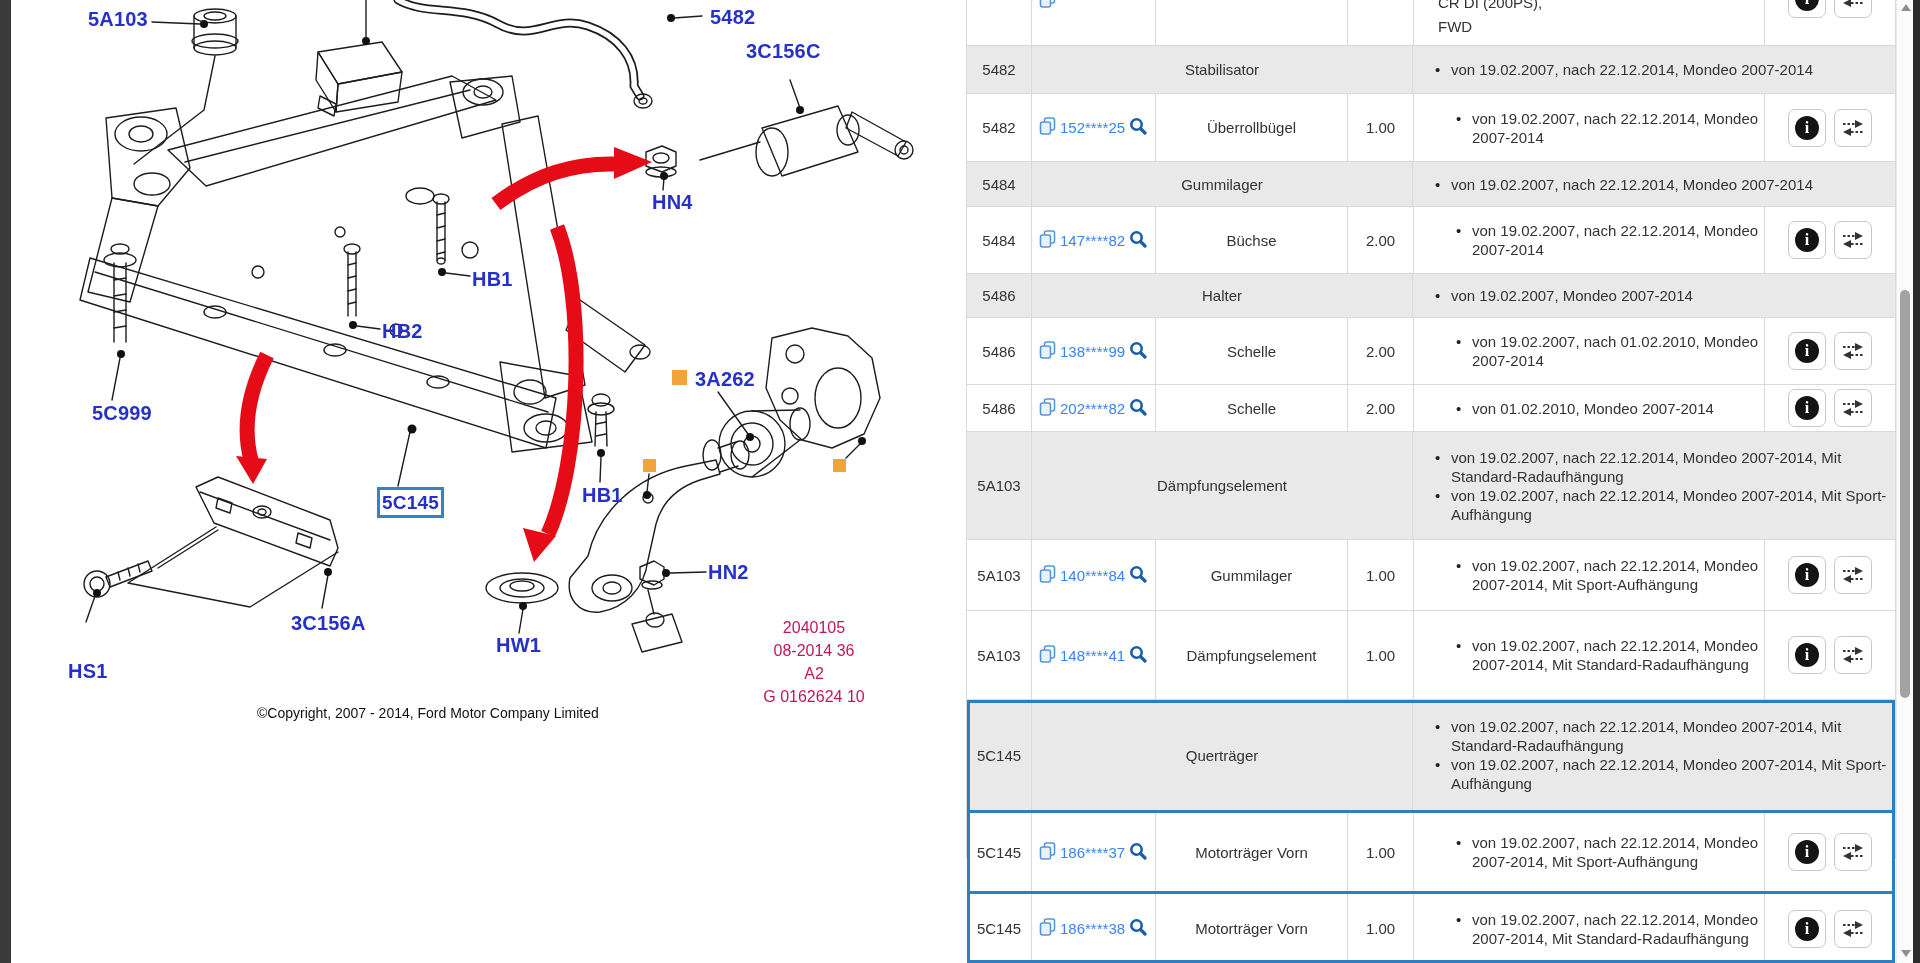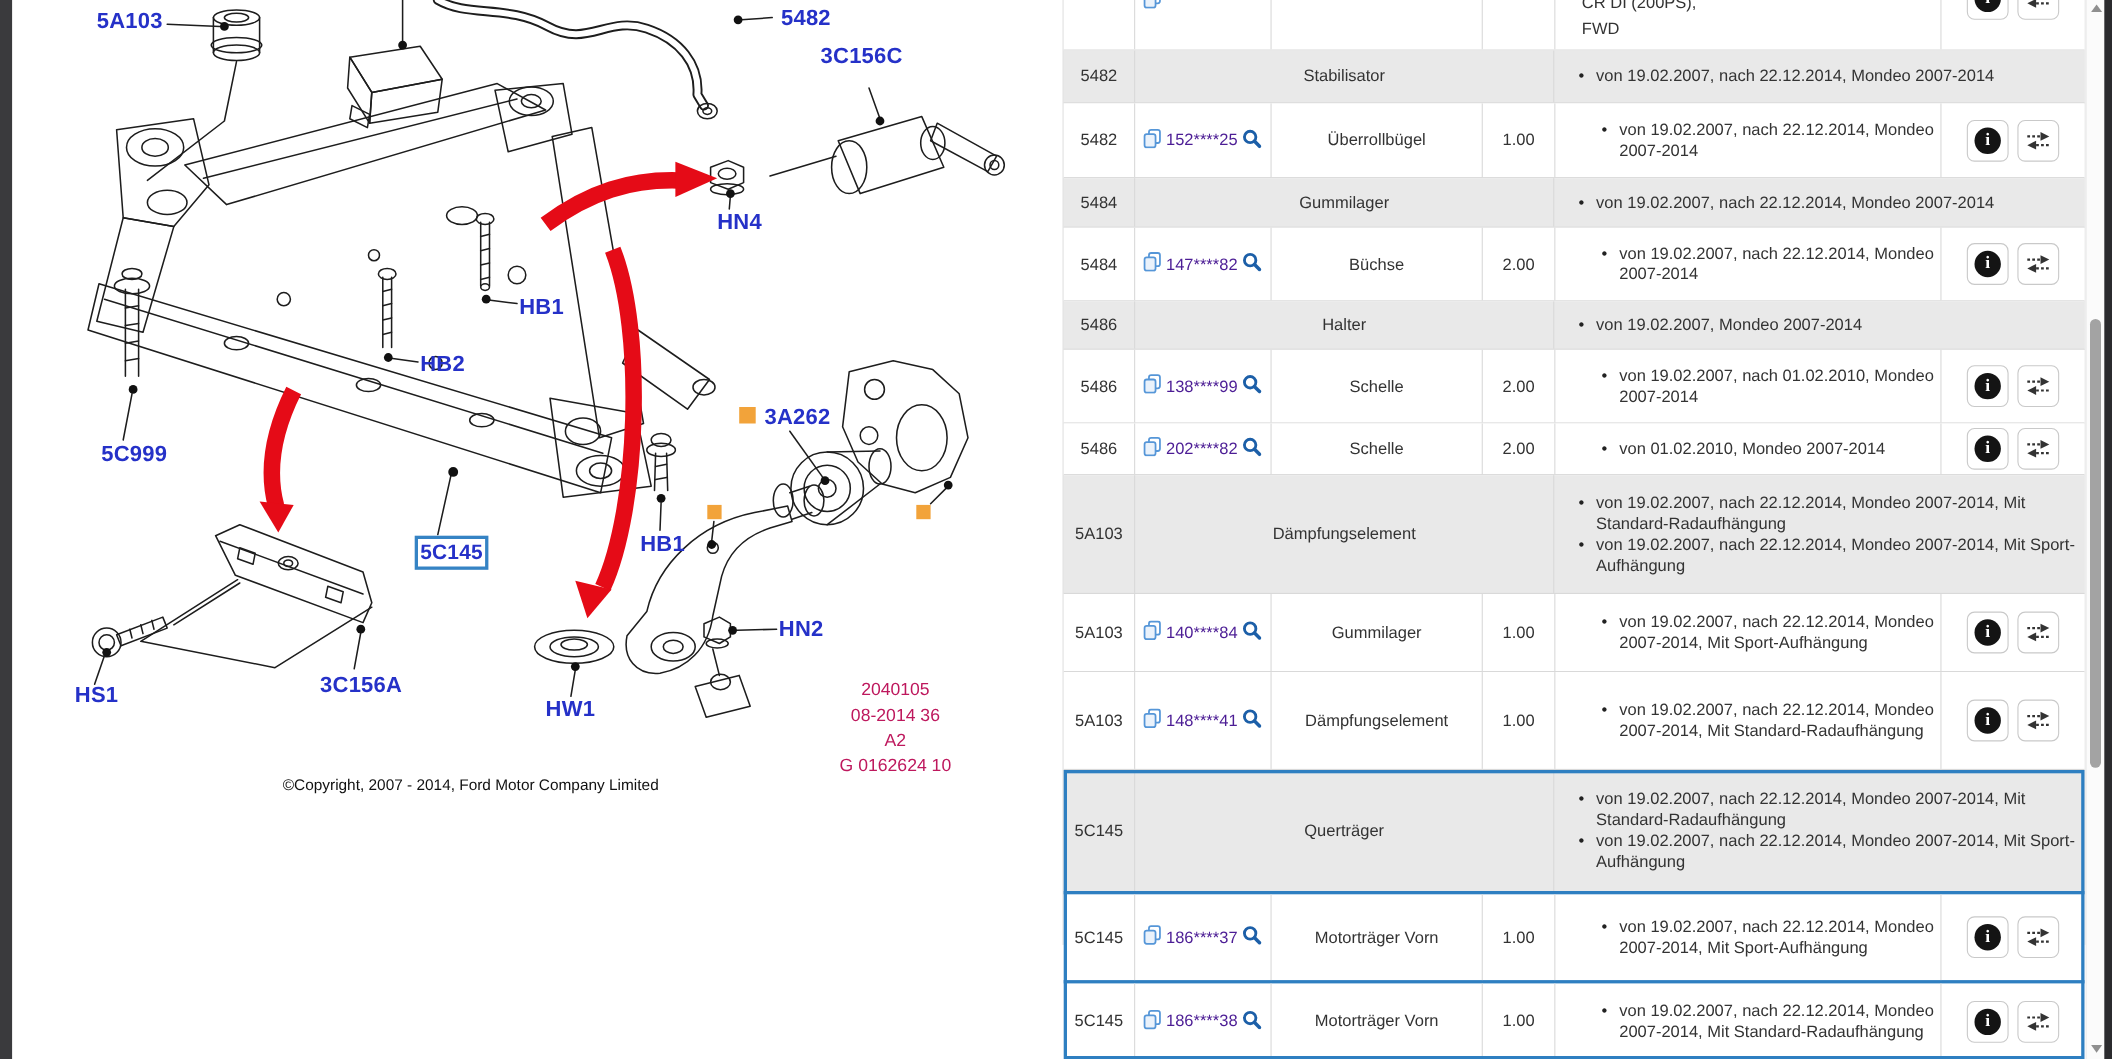--- a/index.html
+++ b/index.html
@@ -48,21 +48,21 @@
   .row.group ul.blist { padding-left:22px; }
   ul.blist li { position:relative; padding-left:16px; line-height:19px; margin:0 0; }
   ul.blist li::before { content:"•"; position:absolute; left:0; top:0; color:#222; }
 
   .ibtn { width:38px; height:38px; border:1px solid #c9c9c9; border-radius:7px; background:#fff;
           display:flex; align-items:center; justify-content:center; cursor:pointer; padding:0; }
   .icircle { width:24px; height:24px; border-radius:50%; background:#141414; color:#fff;
              display:flex; align-items:center; justify-content:center;
              font-family:"Liberation Serif", serif; font-weight:bold; font-size:16px; }
   .icircle::before { content:"i"; }
-  .codetext { color:#4c1d95; }
+  .codetext { color:#3b82f6; }
 
   
   .row.partial { grid-template-columns:65px 124px 192px 66px 351px 130px; overflow:hidden; }
   .row.partial .c { align-items:flex-start; }
   .clipcopy { margin-top:-10px; }
   .clipdesc { padding-left:24px; line-height:24px; margin-top:-9px; }
   .clipbtns { margin-top:-20px; display:flex; gap:8px; justify-content:center; width:100%; }
 
   
   #hl { position:relative; }
@@ -265,21 +265,21 @@
     <div class="dlabel" style="left:746px;top:40px">3C156C</div>
     <div class="dlabel" style="left:652px;top:191px">HN4</div>
     <div class="dlabel" style="left:472px;top:268px">HB1</div>
     <div class="dlabel" style="left:382px;top:320px">HB2</div>
     <div class="dlabel" style="left:92px;top:402px">5C999</div>
     <div class="dlabel" style="left:695px;top:368px">3A262</div>
     <div class="dlabel boxed" style="left:377px;top:487px">5C145</div>
     <div class="dlabel" style="left:582px;top:484px">HB1</div>
     <div class="dlabel" style="left:708px;top:561px">HN2</div>
     <div class="dlabel" style="left:291px;top:612px">3C156A</div>
-    <div class="dlabel" style="left:68px;top:621px">HS1</div>
+    <div class="dlabel" style="left:68px;top:660px">HS1</div>
     <div class="dlabel" style="left:496px;top:634px">HW1</div>
 
     <div id="plate">
       <div>2040105</div>
       <div>08-2014 36</div>
       <div>A2</div>
       <div>G 0162624 10</div>
     </div>
     <div id="copyright">©Copyright, 2007 - 2014, Ford Motor Company Limited</div>
   </div>

